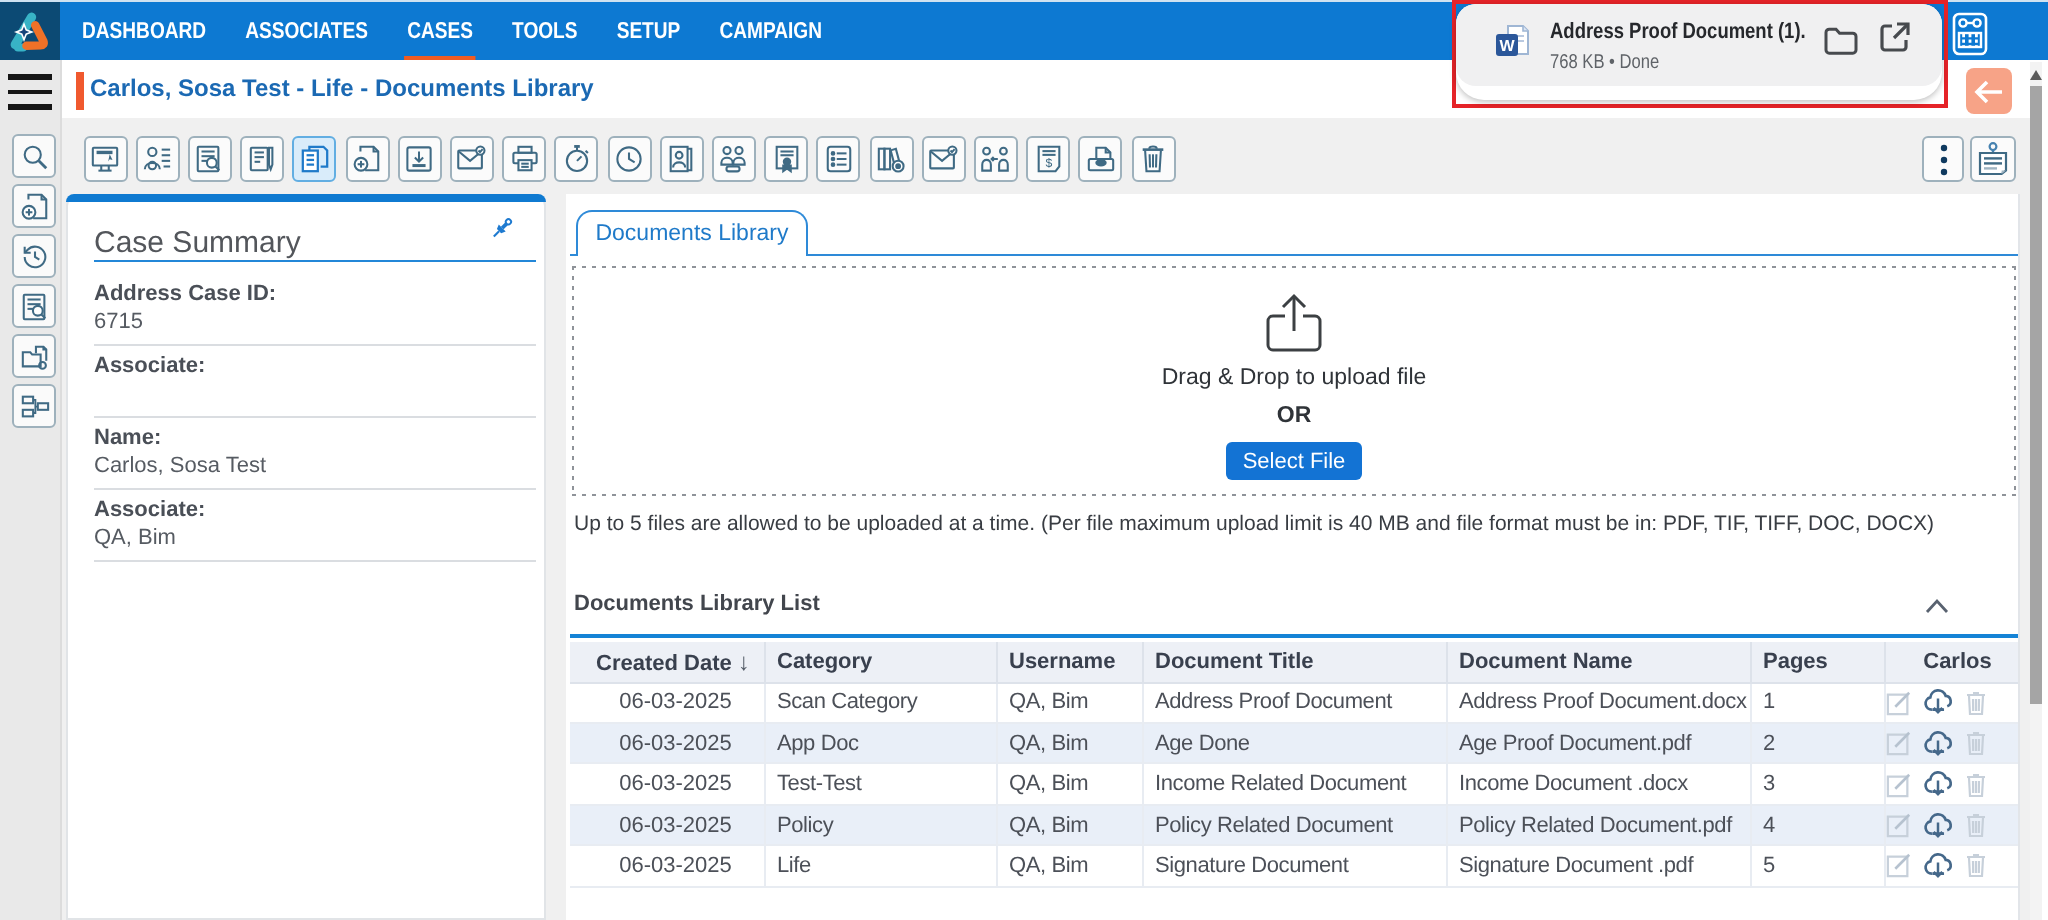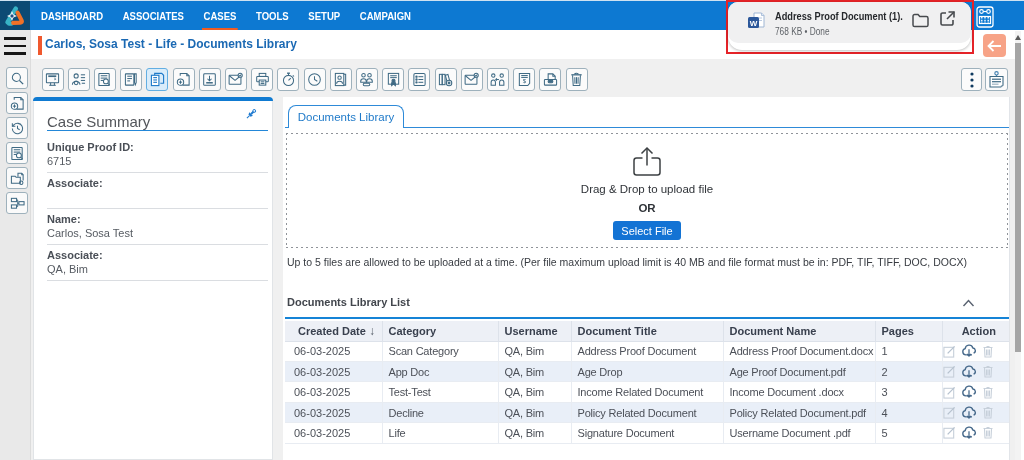--- a/index.html
+++ b/index.html
@@ -67,21 +67,21 @@
 
   .list-title { position:absolute; left:4px; top:199px; font-size:11px; font-weight:700; color:#42464d; }
   .list-chevron { position:absolute; right:34px; top:201px; width:13px; height:10px; cursor:pointer; }
   .list-line { position:absolute; left:2px; top:220px; width:724px; height:1.5px; background:#1583d6; }
 
   table.doc-table { position:absolute; left:2px; top:224px; width:724px; border-collapse:collapse; table-layout:fixed; font-size:11px; }
   .doc-table th { background:#edf0f6; color:#39404e; font-weight:700; text-align:left; height:20.3px; padding:0 0 0 6px; border-right:1px solid #dde2ea; border-bottom:1px solid #dde2ea; font-size:11px; }
   .doc-table th:last-child { border-right:none; text-align:center; }
   .doc-table td { color:#4c5058; height:20.35px; padding:0 0 0 6px; font-size:11px; letter-spacing:-0.2px; border-right:1px solid #e8ecf2; border-bottom:1px solid #e8ecf2; overflow:hidden; white-space:nowrap; }
   .doc-table td:last-child { border-right:none; padding-left:0; }
-  .doc-table td.c-date { text-align:left; padding-left:9px; letter-spacing:0; }
+  .doc-table td.c-date { text-align:center; padding-left:9px; letter-spacing:0; }
   .doc-table tr.alt td { background:#e9eff8; }
   .sort-arrow { color:#555d68; font-weight:400; font-size:12px; }
   .act-icons { display:flex; align-items:center; gap:5.5px; }
   .act-icons .ic { display:inline-flex; cursor:pointer; }
 
   
   .kebab-btn { position:absolute; left:961px; top:68px; width:21px; height:23px; background:#fbfbfb; border:1px solid #9eb1bc; border-radius:3px; padding:0; cursor:pointer; display:flex; align-items:center; justify-content:center; }
   .note-btn { position:absolute; left:985px; top:68px; width:23px; height:23px; background:#fbfbfb; border:1px solid #9eb1bc; border-radius:3px; padding:0; cursor:pointer; display:flex; align-items:center; justify-content:center; }
 
   
@@ -413,21 +413,21 @@
       <g transform="rotate(45 8 7)" fill="#1e7ad0">
         <circle cx="8" cy="1.8" r="1.5" fill="none" stroke="#1e7ad0" stroke-width="1.1"></circle>
         <rect x="6.9" y="3.2" width="2.2" height="3.6"></rect>
         <path d="M5.2 6.8 h5.6 l-1.1 2.6 h-3.4 Z"></path>
         <line x1="8" y1="9.4" x2="8" y2="13.6" stroke="#1e7ad0" stroke-width="1.2"></line>
       </g>
     </svg>
     <div class="case-title-line"></div>
     <div class="case-fields">
         <div class="case-field">
-          <div class="lbl">Unique Proof ID:</div>
+          <div class="lbl">Address Case ID:</div>
           <div class="val">6715</div>
         </div>
         <div class="case-field">
           <div class="lbl">Associate:</div>
           <div class="val"></div>
         </div>
         <div class="case-field">
           <div class="lbl">Name:</div>
           <div class="val">Carlos, Sosa Test</div>
         </div>
@@ -471,21 +471,21 @@
           <col style="width:67px">
       </colgroup>
       <thead>
           <tr>
             <th><span style="padding-left:7px;display:inline-block">Created Date <span class="sort-arrow">↓</span></span></th>
             <th>Category</th>
             <th>Username</th>
             <th>Document Title</th>
             <th>Document Name</th>
             <th>Pages</th>
-            <th>Action</th>
+            <th>Carlos</th>
           </tr>
         </thead>
       <tbody>
           <tr>
             <td class="c-date">06-03-2025</td>
             <td>Scan Category</td>
             <td>QA, Bim</td>
             <td>Address Proof Document</td>
             <td>Address Proof Document.docx</td>
             <td>1</td>
@@ -511,21 +511,21 @@
                     <line x1="6.5" y1="4.5" x2="6.4" y2="10.5"></line>
                   </svg>
                 </span>
               </span>
             </td>
           </tr>
           <tr class="alt">
             <td class="c-date">06-03-2025</td>
             <td>App Doc</td>
             <td>QA, Bim</td>
-            <td>Age Drop</td>
+            <td>Age Done</td>
             <td>Age Proof Document.pdf</td>
             <td>2</td>
             <td>
               <span class="act-icons">
                 <span class="ic">
                   <svg width="13" height="13" viewBox="0 0 14 14" fill="none" stroke="#c7d0da" stroke-width="1.2">
                     <rect x="1" y="2.5" width="10.5" height="10.5"></rect>
                     <line x1="5" y1="9" x2="12.5" y2="1.5" stroke="#b6c2cf" stroke-width="1.4"></line>
                   </svg>
                 </span>
@@ -573,21 +573,21 @@
                     <line x1="3.5" y1="4.5" x2="3.6" y2="10.5"></line>
                     <line x1="5" y1="4.5" x2="5" y2="10.5"></line>
                     <line x1="6.5" y1="4.5" x2="6.4" y2="10.5"></line>
                   </svg>
                 </span>
               </span>
             </td>
           </tr>
           <tr class="alt">
             <td class="c-date">06-03-2025</td>
-            <td>Decline</td>
+            <td>Policy</td>
             <td>QA, Bim</td>
             <td>Policy Related Document</td>
             <td>Policy Related Document.pdf</td>
             <td>4</td>
             <td>
               <span class="act-icons">
                 <span class="ic">
                   <svg width="13" height="13" viewBox="0 0 14 14" fill="none" stroke="#c7d0da" stroke-width="1.2">
                     <rect x="1" y="2.5" width="10.5" height="10.5"></rect>
                     <line x1="5" y1="9" x2="12.5" y2="1.5" stroke="#b6c2cf" stroke-width="1.4"></line>
@@ -608,21 +608,21 @@
                   </svg>
                 </span>
               </span>
             </td>
           </tr>
           <tr>
             <td class="c-date">06-03-2025</td>
             <td>Life</td>
             <td>QA, Bim</td>
             <td>Signature Document</td>
-            <td>Username Document .pdf</td>
+            <td>Signature Document .pdf</td>
             <td>5</td>
             <td>
               <span class="act-icons">
                 <span class="ic">
                   <svg width="13" height="13" viewBox="0 0 14 14" fill="none" stroke="#c7d0da" stroke-width="1.2">
                     <rect x="1" y="2.5" width="10.5" height="10.5"></rect>
                     <line x1="5" y1="9" x2="12.5" y2="1.5" stroke="#b6c2cf" stroke-width="1.4"></line>
                   </svg>
                 </span>
                 <span class="ic">

